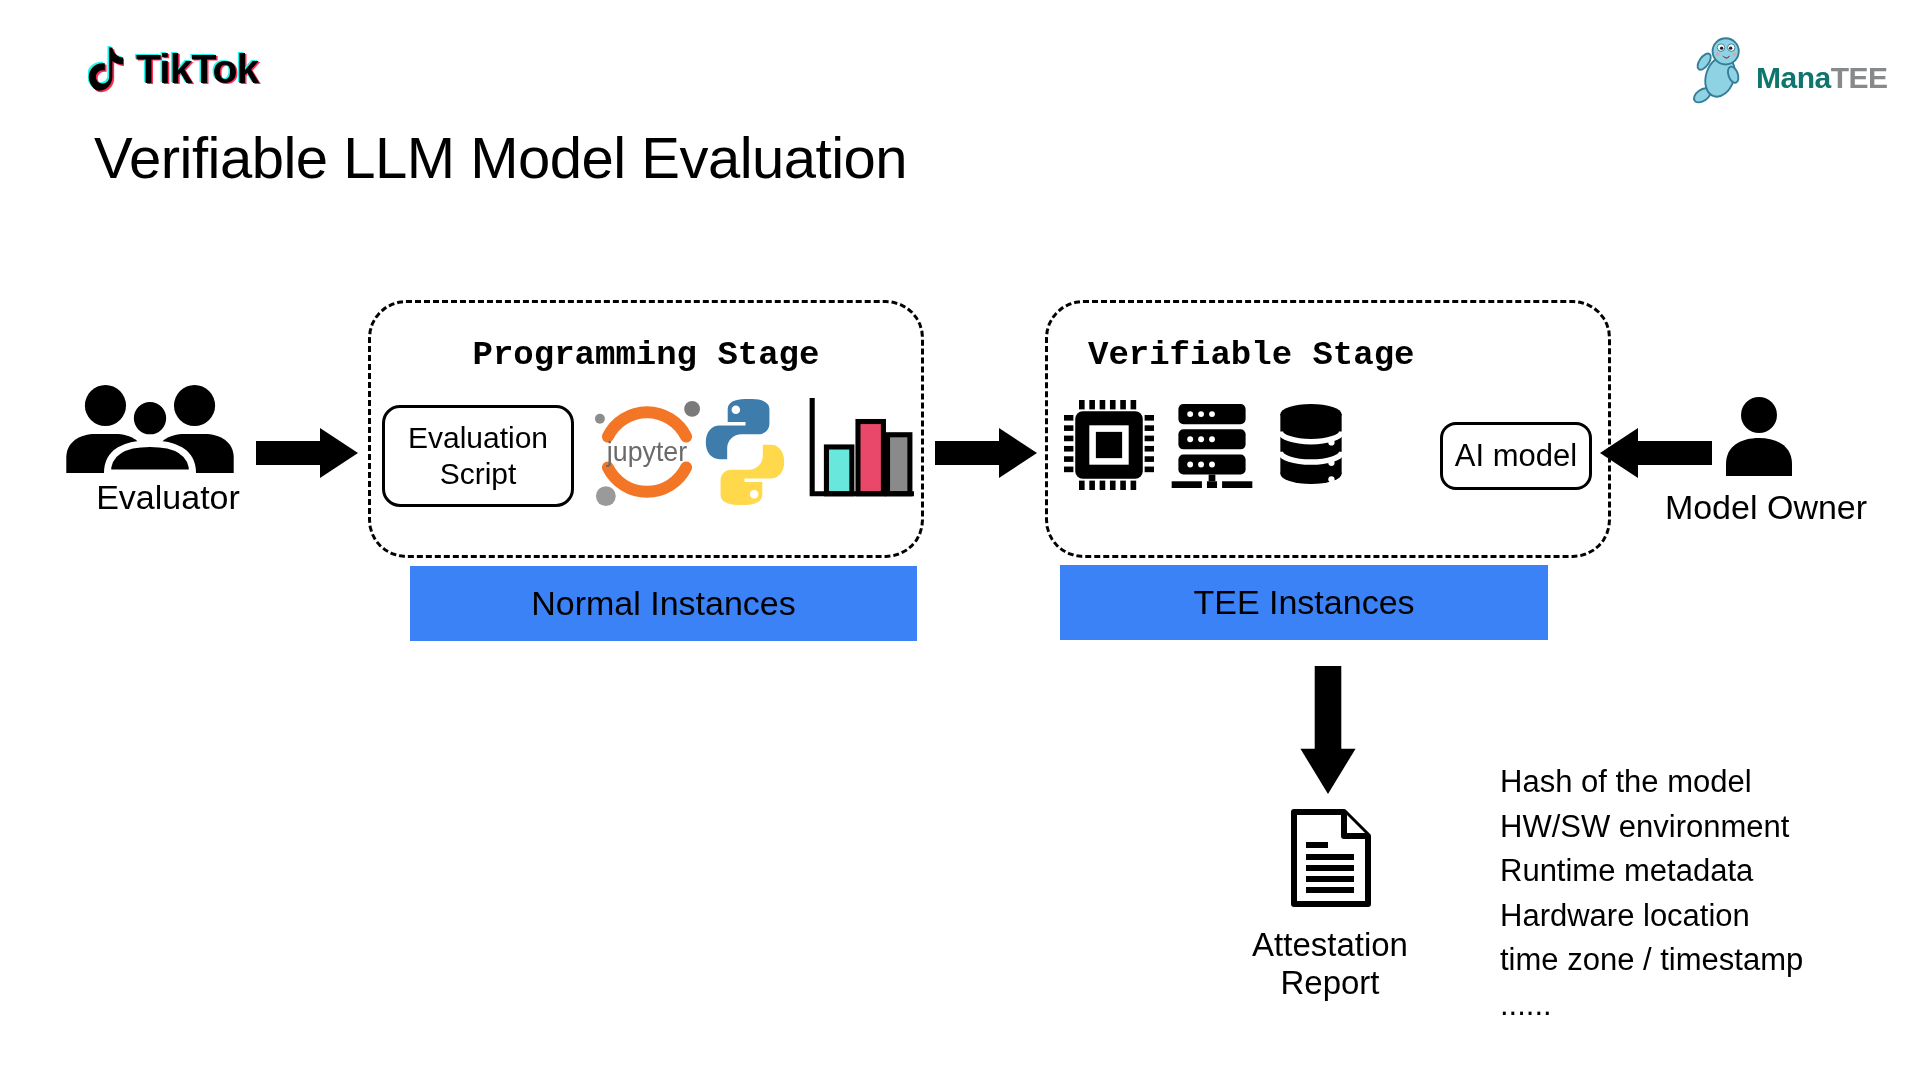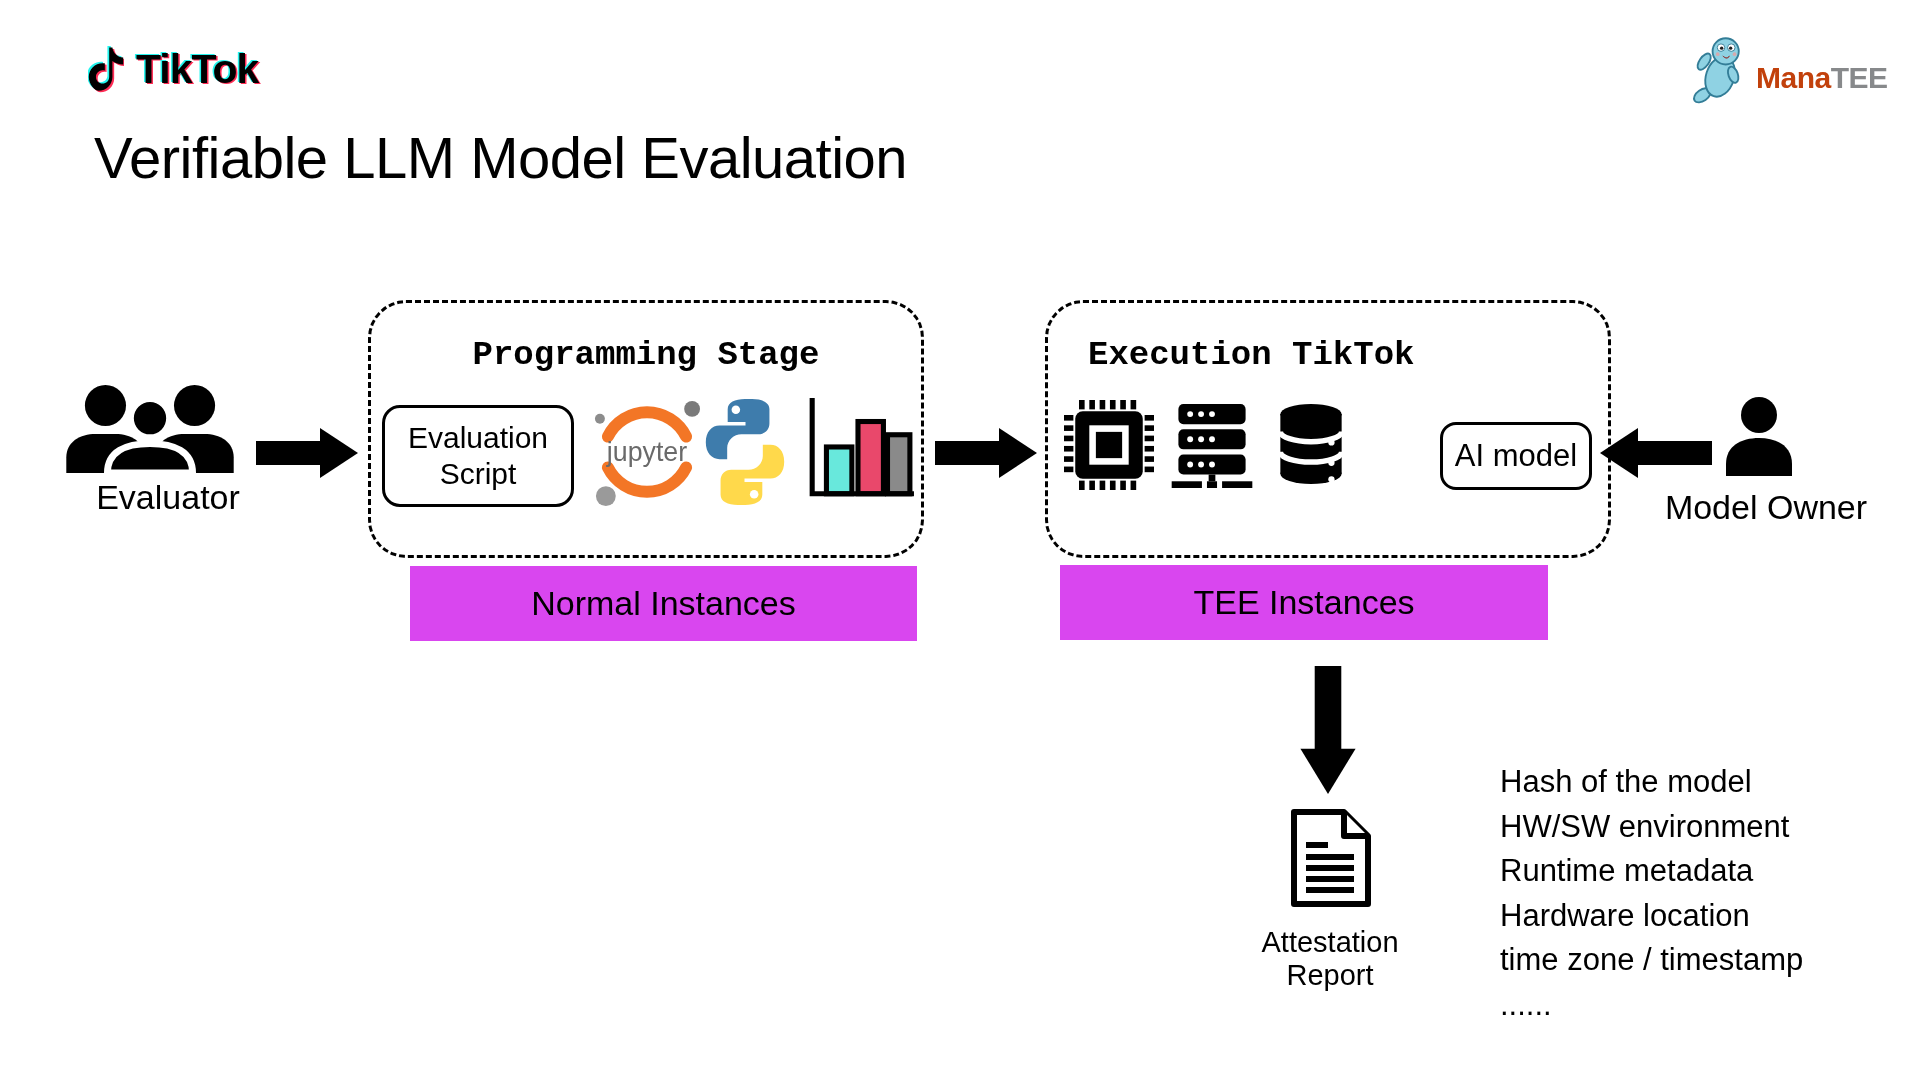--- a/index.html
+++ b/index.html
@@ -6,21 +6,21 @@
   body{width:1908px;height:1066px;position:relative;overflow:hidden;
        font-family:"Liberation Sans", sans-serif;color:#000;}
   .abs{position:absolute;}
 
   
   .tiktok-logo{left:88px;top:46px;display:flex;align-items:center;gap:12px;}
   .tiktok-text{font-size:41px;font-weight:700;letter-spacing:-1px;color:#010101;
     text-shadow:-1.5px -1px 0 #25F4EE, 1.5px 1px 0 #FE2C55;}
   .manatee-logo{left:1692px;top:34px;display:flex;align-items:flex-start;gap:6px;}
   .manatee-text{font-size:30px;font-weight:700;margin-top:27px;letter-spacing:-0.5px;}
-  .manatee-text .blue{color:#c2410c;}
+  .manatee-text .blue{color:#0f766e;}
   .manatee-text .gray{color:#87898B;}
   .page-title{left:94px;top:124px;font-size:58px;font-weight:500;letter-spacing:-0.5px;}
 
   
   .label{font-size:34px;text-align:center;}
   .evaluator-label{left:68px;top:478px;width:200px;}
   .owner-label{left:1650px;top:488px;width:232px;}
 
   
   .stage-box{border:3px dashed #000;border-radius:38px;background:#fff;}
@@ -31,27 +31,27 @@
   .exec-title{left:40px;top:33px;}
 
   .eval-script-box{left:382px;top:405px;width:186px;height:96px;border:3px solid #000;
     border-radius:18px;display:flex;align-items:center;justify-content:center;
     font-size:30px;line-height:36px;text-align:center;}
   .eval-script-box span{display:block;width:160px;}
   .ai-model-box{left:1440px;top:422px;width:146px;height:62px;border:3px solid #000;
     border-radius:16px;display:flex;align-items:center;justify-content:center;font-size:31px;}
 
   
-  .instance-bar{background:#d946ef;display:flex;align-items:center;justify-content:center;
+  .instance-bar{background:#3b82f6;display:flex;align-items:center;justify-content:center;
     font-size:34px;}
   .normal-bar{left:410px;top:566px;width:507px;height:75px;}
   .tee-bar{left:1060px;top:565px;width:488px;height:75px;}
 
   
-  .attestation-label{left:1218px;top:926px;width:224px;text-align:center;font-size:29px;}
+  .attestation-label{left:1218px;top:926px;width:224px;text-align:center;font-size:33px;}
   .report-details{left:1500px;top:760px;font-size:31px;line-height:44.5px;}
   .report-details div{white-space:nowrap;}
 
   svg{display:block;}
   .jupyter-word{font-family:"Liberation Sans", sans-serif;font-size:27px;fill:#6A6A6A;}
 </style>
 </head>
 <body>
 
 <div class="abs tiktok-logo">
@@ -154,21 +154,21 @@
 </div>
 
 <span class="abs" style="left:935px;top:428px;">
   <svg width="102" height="50" viewBox="0 0 102 50">
     <rect x="0" y="13" width="64" height="24" fill="#000"></rect>
     <polygon points="64,0 102,25 64,50" fill="#000"></polygon>
   </svg>
 </span>
 
 <div class="abs stage-box exec-box">
-  <div class="stage-title exec-title">Execution TikTok</div>
+  <div class="stage-title exec-title">Verifiable Stage</div>
 </div>
 
 <span class="abs" style="left:1064px;top:398px;">
   <svg width="90" height="94" viewBox="0 0 96 96">
     <g fill="#000">
       <rect x="16" y="0" width="6" height="10"></rect>
         <rect x="27" y="0" width="6" height="10"></rect>
         <rect x="38" y="0" width="6" height="10"></rect>
         <rect x="49" y="0" width="6" height="10"></rect>
         <rect x="60" y="0" width="6" height="10"></rect>

